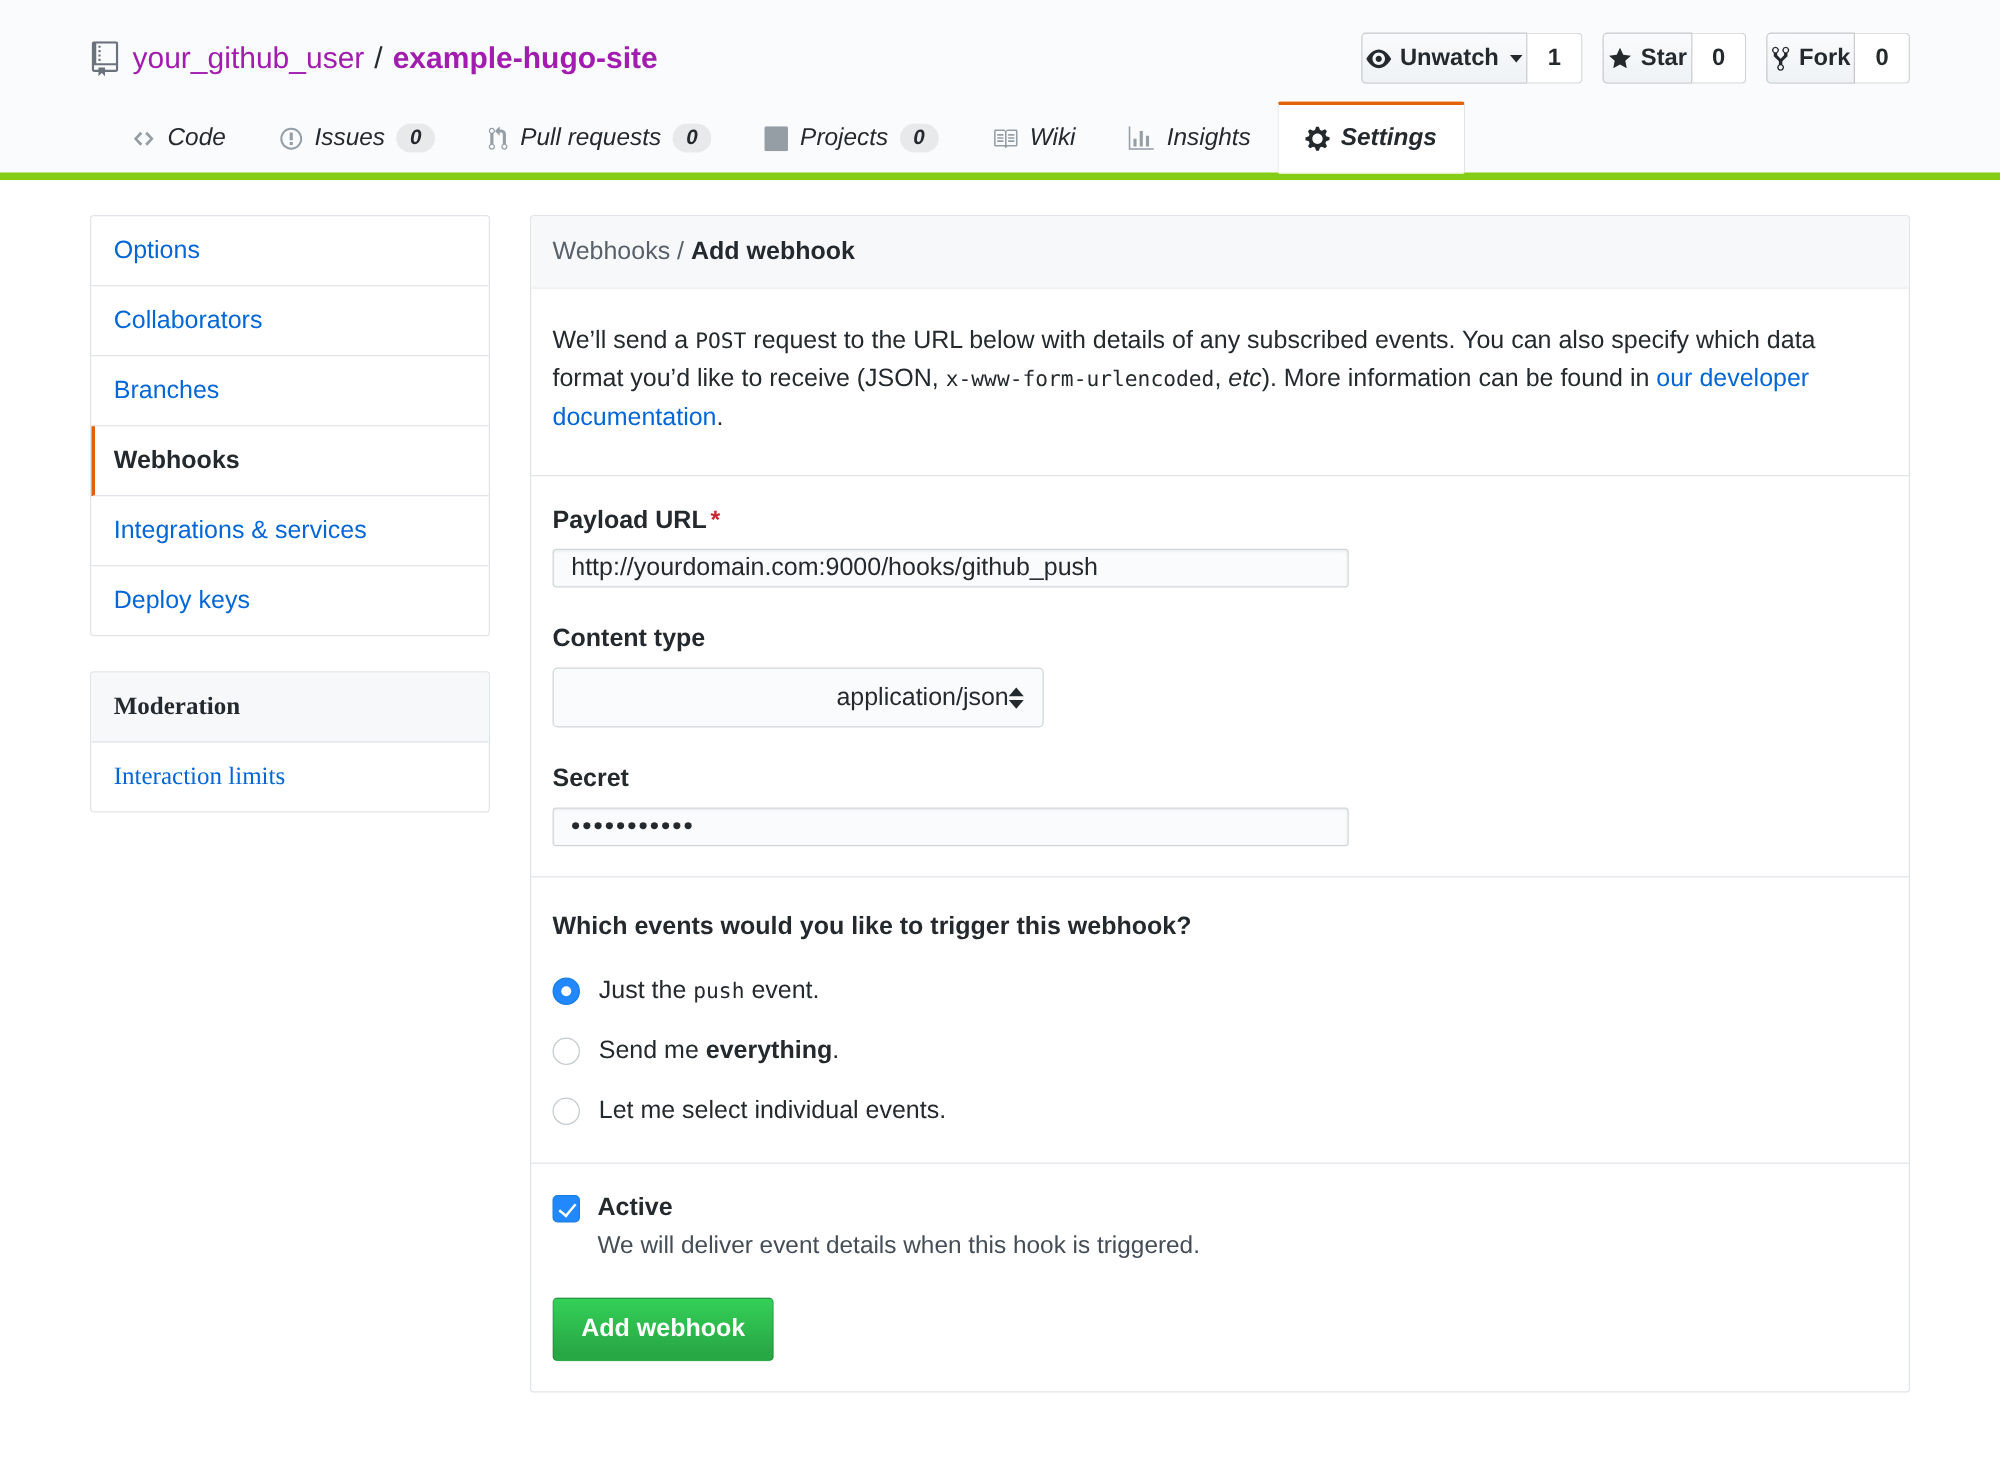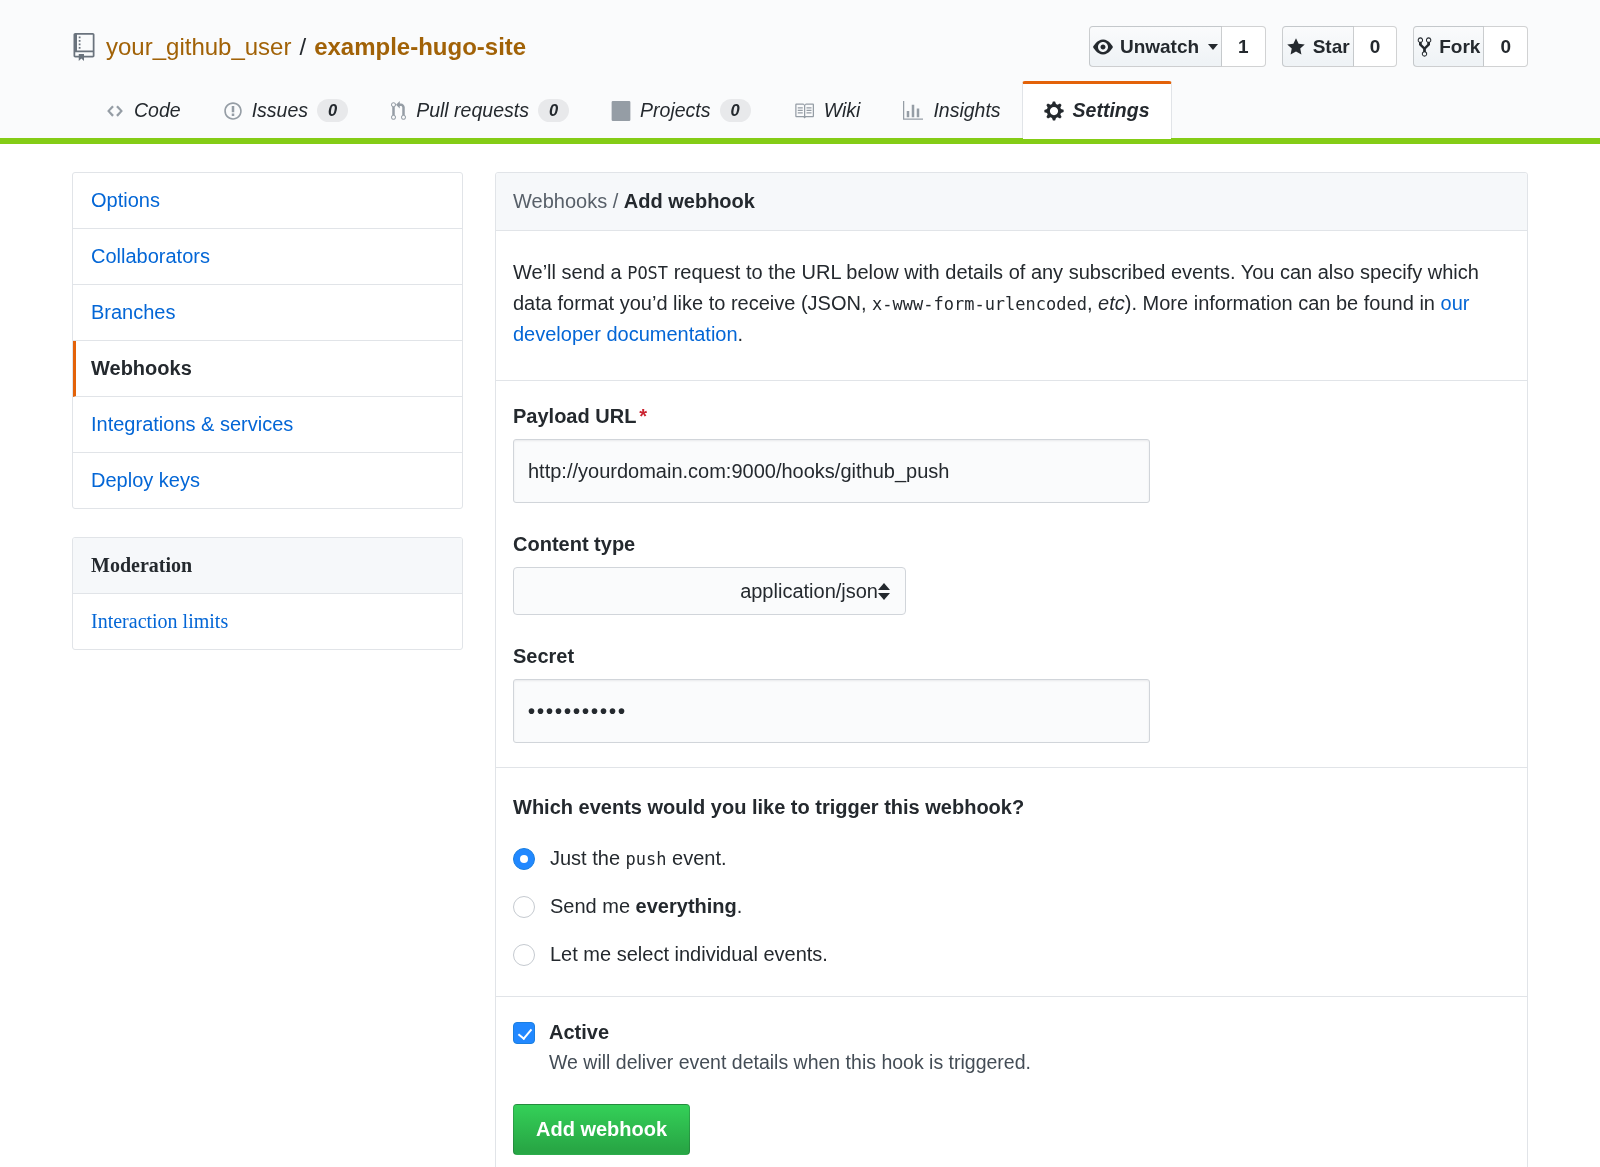--- a/index.html
+++ b/index.html
@@ -10,21 +10,21 @@
     color: #24292e;
     -webkit-font-smoothing: antialiased;
   }
   .inner { width: 1456px; margin: 0 auto; }
 
   
   .page-header { background: #fafbfc; }
   .header-top { display: flex; align-items: center; justify-content: space-between; padding-top: 26px; }
   .repo-title { display: flex; align-items: center; font-size: 24px; }
   .repo-title .repo-icon { margin-right: 10px; display: inline-flex; }
-  .repo-title a { color: #a16207; text-decoration: none; cursor: pointer; }
+  .repo-title a { color: #a21caf; text-decoration: none; cursor: pointer; }
   .repo-title .owner { font-weight: 400; }
   .repo-title .sep { color: #24292e; margin: 0 8px; font-weight: 400; }
   .repo-title .name { font-weight: 700; }
 
   .social { display: flex; gap: 16px; }
   .social-group { display: flex; }
   .social-btn {
     display: flex; align-items: center; gap: 7px; height: 41px; padding: 0 3px;
     font-size: 19px; font-weight: 600; color: #24292e; cursor: pointer;
     background: linear-gradient(-180deg, #fafbfc, #eff3f6 90%);
@@ -58,21 +58,21 @@
   .tab.active::after { content: ""; position: absolute; left: 0; right: 0; bottom: -1px; height: 1px; background: #fff; }
   .tab-count {
     background: rgba(27,31,35,.08); border-radius: 20px; padding: 2px 11px;
     font-size: 16.5px; font-weight: 600; color: #24292e;
   }
 
   
   .body-container { display: flex; align-items: flex-start; gap: 32px; margin-top: 28px; padding-bottom: 45px; }
 
   
-  .sidebar { width: 391px; flex: none; }
+  .sidebar { width: 320px; flex: none; }
   .side-group { border: 1px solid #e1e4e8; border-radius: 3px; background: #fff; overflow: hidden; }
   .side-item {
     display: block; padding: 16px 18px; font-size: 20px; color: #0366d6;
     border-bottom: 1px solid #e1e4e8; cursor: pointer; text-decoration: none;
   }
   .side-item:last-child { border-bottom: 0; }
   .side-item.active {
     color: #24292e; font-weight: 700; border-left: 3px solid #e36209; padding-left: 15px; cursor: default;
   }
   .side-group.moderation { margin-top: 28px; font-family: Liberation Serif, serif; }
@@ -95,21 +95,21 @@
   .description { font-size: 20px; line-height: 1.55; margin: 0; max-width: 1050px; padding: 2px 0 6px; }
   .description code, .inline-code { font-family: "DejaVu Sans Mono", monospace; font-size: 17px; }
   .description em { font-style: italic; }
   .description a { color: #0366d6; text-decoration: none; cursor: pointer; }
 
   .form-group { margin-bottom: 30px; }
   .form-group:last-child { margin-bottom: 0; }
   .field-label { display: block; font-size: 20px; font-weight: 700; margin-bottom: 11px; }
   .required { color: #cb2431; margin-left: 3px; font-weight: 700; }
   .text-input {
-    width: 637px; height: 64px; padding: 0 14px; font-size: 20px; color: #24292e;
+    width: 637px; height: 31px; padding: 0 14px; font-size: 20px; color: #24292e;
     background: #fafbfc; border: 1px solid #d1d5da; border-radius: 3px;
     font-family: "Liberation Sans", sans-serif;
     box-shadow: inset 0 1px 2px rgba(27,31,35,.075);
   }
   .secret-input { letter-spacing: 2px; font-weight: 700; }
 
   .select-box {
     width: 393px; height: 48px; display: flex; align-items: center; justify-content: flex-end;
     padding: 0 15px; font-size: 20px; background: #fafbfc;
     border: 1px solid #d1d5da; border-radius: 4px; cursor: pointer;

